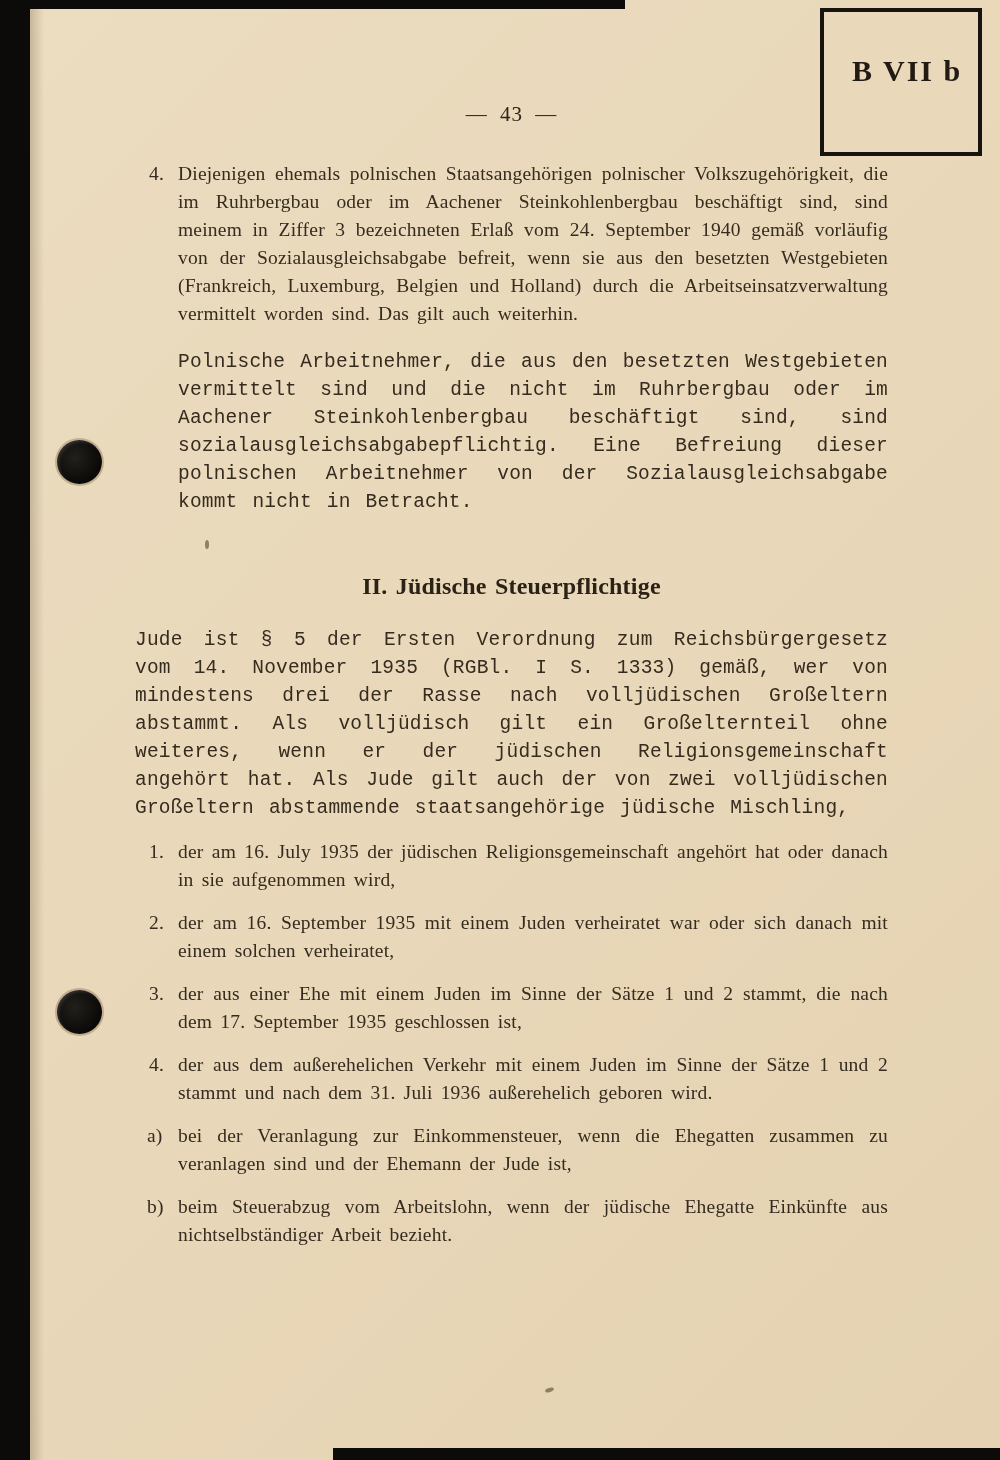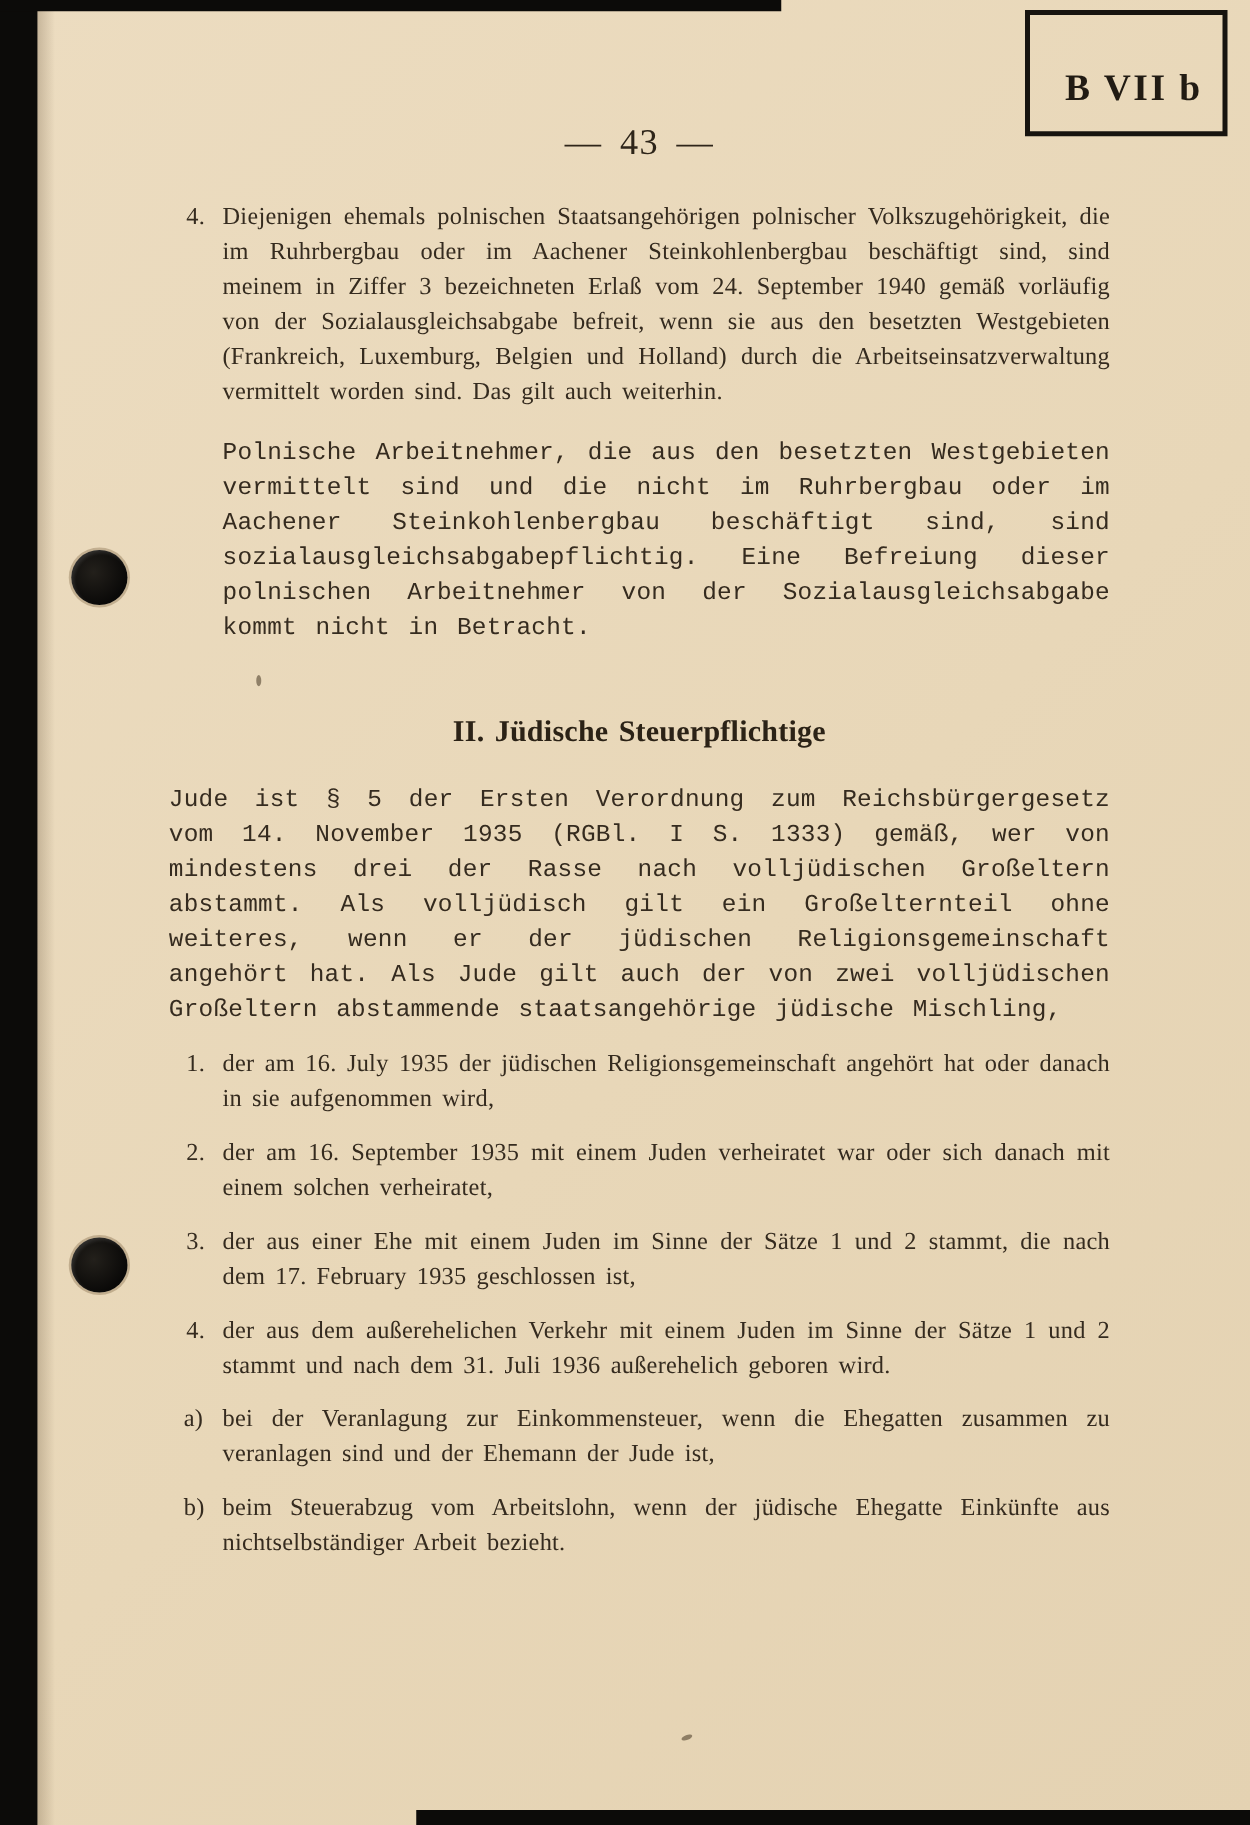--- a/index.html
+++ b/index.html
@@ -35,21 +35,21 @@
   .hole {
     position: absolute; width: 45px; height: 44px; border-radius: 50%;
     background: radial-gradient(circle at 40% 40%, #23201b 0%, #0a0908 70%);
     box-shadow: 0 0 0 2px rgba(120,95,60,0.35), inset 2px 2px 3px rgba(255,255,255,0.12);
   }
   .hole-1 { left: 57px; top: 440px; }
   .hole-2 { left: 57px; top: 990px; }
 
   
   .tag-box {
-    position: absolute; left: 820px; top: 8px; width: 162px; height: 101px;
+    position: absolute; left: 820px; top: 8px; width: 162px; height: 148px;
     border: 4px solid #17140f;
     box-sizing: border-box;
     background: transparent;
   }
   .tag-label {
     position: absolute; left: 28px; top: 42px;
     font-size: 30px; font-weight: bold; letter-spacing: 2px;
     color: #211b13;
   }
 
@@ -59,21 +59,21 @@
     font-size: 19.5px; line-height: 28px;
     text-align: justify;
     word-spacing: 3px;
     letter-spacing: 0.2px;
     hyphens: auto;
     -webkit-hyphens: auto;
   }
 
   .page-number {
     text-align: center;
-    font-size: 29px;
+    font-size: 21px;
     letter-spacing: 1px;
     margin-bottom: 32px;
     word-spacing: 6px;
     color: #2e2519;
   }
 
   .hang {
     display: grid;
     grid-template-columns: 43px 1fr;
     margin-bottom: 14px;
@@ -145,21 +145,21 @@
     <div class="hang">
       <span class="marker">1.</span>
       <span>der am 16. July 1935 der jüdischen Religionsgemeinschaft angehört hat oder danach in sie aufgenommen wird,</span>
     </div>
     <div class="hang">
       <span class="marker">2.</span>
       <span>der am 16. September 1935 mit einem Juden verheiratet war oder sich danach mit einem solchen verheiratet,</span>
     </div>
     <div class="hang">
       <span class="marker">3.</span>
-      <span>der aus einer Ehe mit einem Juden im Sinne der Sätze 1 und 2 stammt, die nach dem 17. February 1935 geschlossen ist,</span>
+      <span>der aus einer Ehe mit einem Juden im Sinne der Sätze 1 und 2 stammt, die nach dem 17. September 1935 geschlossen ist,</span>
     </div>
     <div class="hang">
       <span class="marker">4.</span>
       <span>der aus dem außerehelichen Verkehr mit einem Juden im Sinne der Sätze 1 und 2 stammt und nach dem 31. Juli 1936 außerehelich geboren wird.</span>
     </div>
   </div>
 
 
 
   <div class="sub-list lettered">

